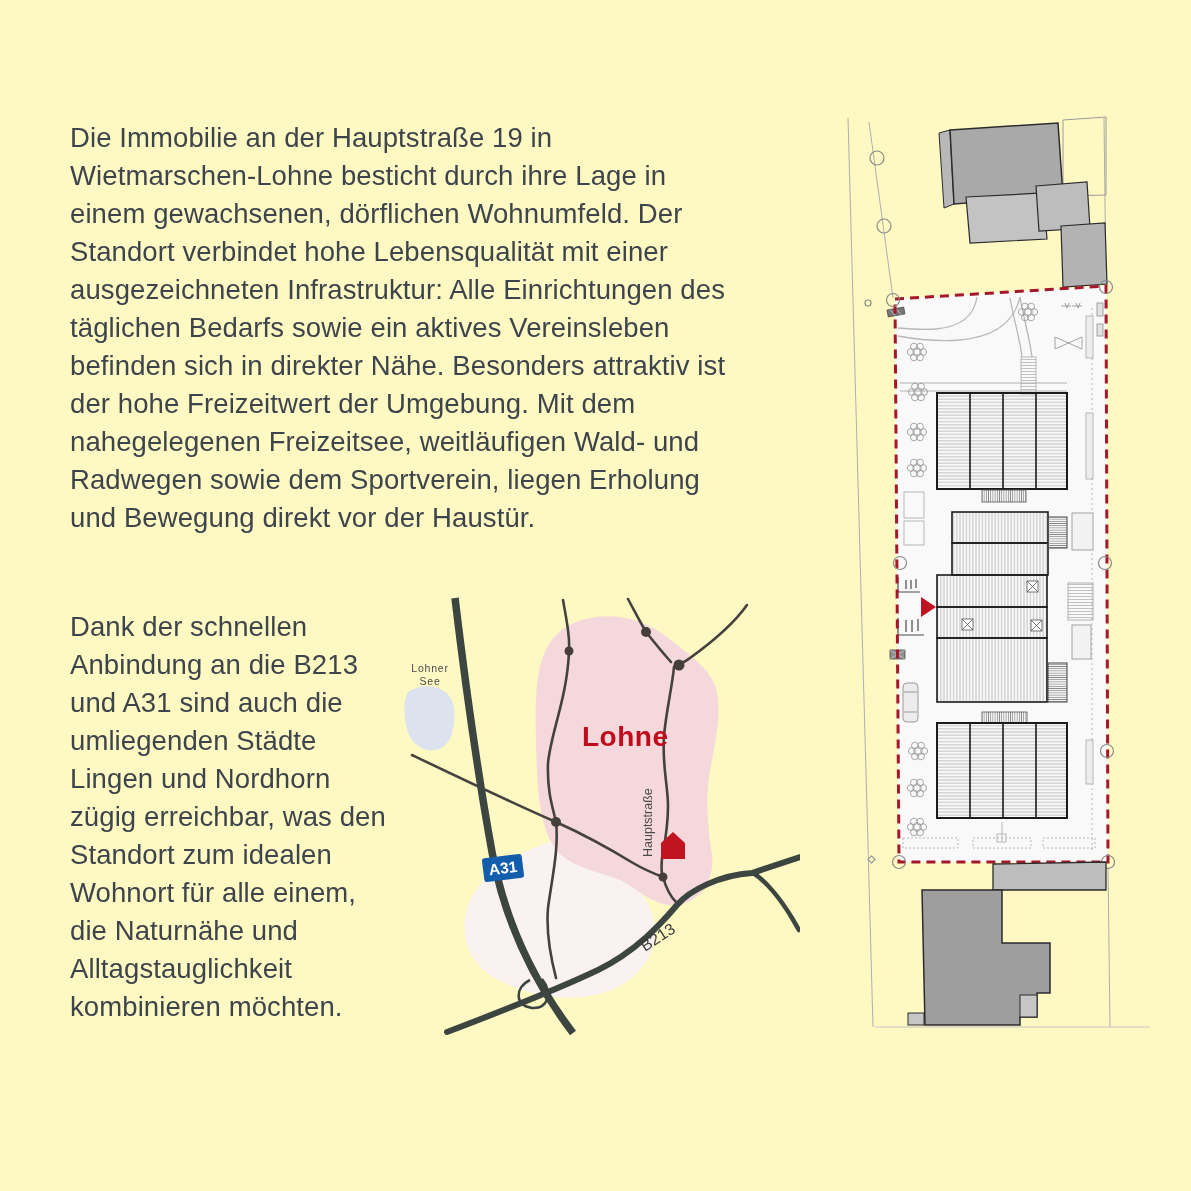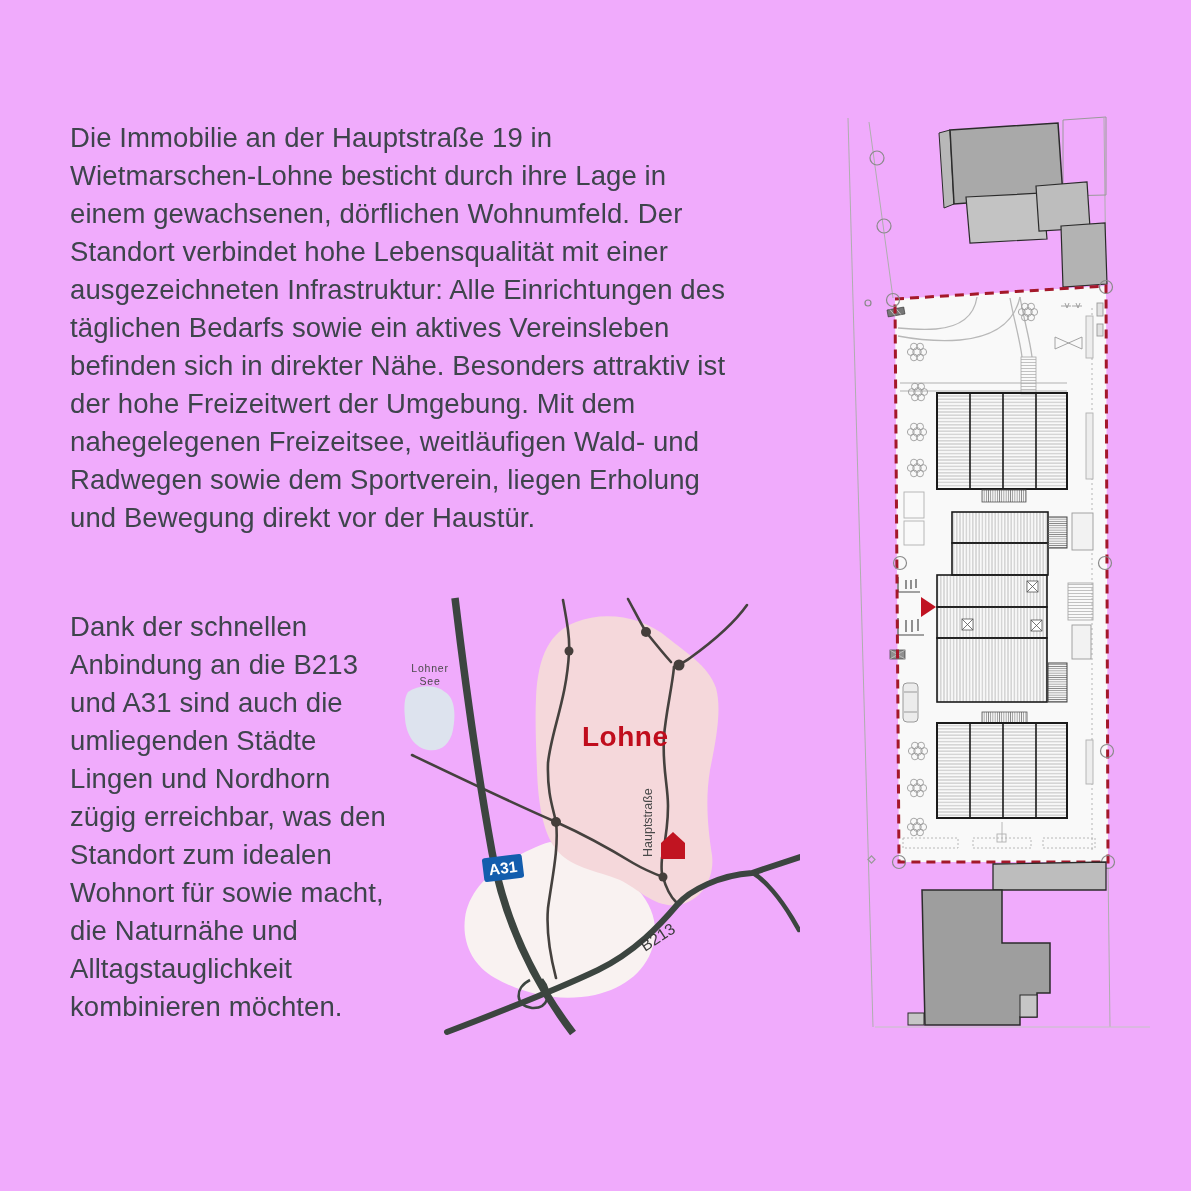--- a/index.html
+++ b/index.html
@@ -1,18 +1,18 @@
 <!DOCTYPE html>
 <html><head>
 <meta charset="utf-8">
 <style>
   html,body{margin:0;padding:0;}
   .page{
     position:relative;width:1191px;height:1191px;overflow:hidden;
-    background:#f0abfc;
+    background:#fef9c3;
     font-family:"Liberation Sans","DejaVu Sans",sans-serif;
   }
   .para{
     position:absolute;color:#3e444c;font-size:27.5px;line-height:38px;
     white-space:pre-line;letter-spacing:0.1px;
   }
   .para.p1{left:70px;top:119px;width:730px;}
   .para.p2{left:70px;top:608px;width:360px;}
   .caption{
     position:absolute;right:66px;top:1078px;color:#3d424a;
@@ -39,21 +39,21 @@
 Radwegen sowie dem Sportverein, liegen Erholung
 und Bewegung direkt vor der Haustür.</div>
 
   <div class="para p2">Dank der schnellen
 Anbindung an die B213
 und A31 sind auch die
 umliegenden Städte
 Lingen und Nordhorn
 zügig erreichbar, was den
 Standort zum idealen
-Wohnort für sowie macht,
+Wohnort für alle einem,
 die Naturnähe und
 Alltagstauglichkeit
 kombinieren möchten.</div>
 
   <svg class="map-svg" width="410" height="490" viewBox="0 0 410 490">
 
     <path d="M160,262 C195,268 225,285 248,310 C262,325 268,345 264,362 C258,390 235,408 205,415
          C170,422 135,415 105,398 C82,385 72,362 75,338 C78,315 95,295 120,280 C135,272 148,265 160,262 Z" fill="#f9f2f1"></path>
 
     <path d="M146,118 C148,75 160,52 186,42 C215,31 252,36 278,58 C295,72 318,85 326,108

